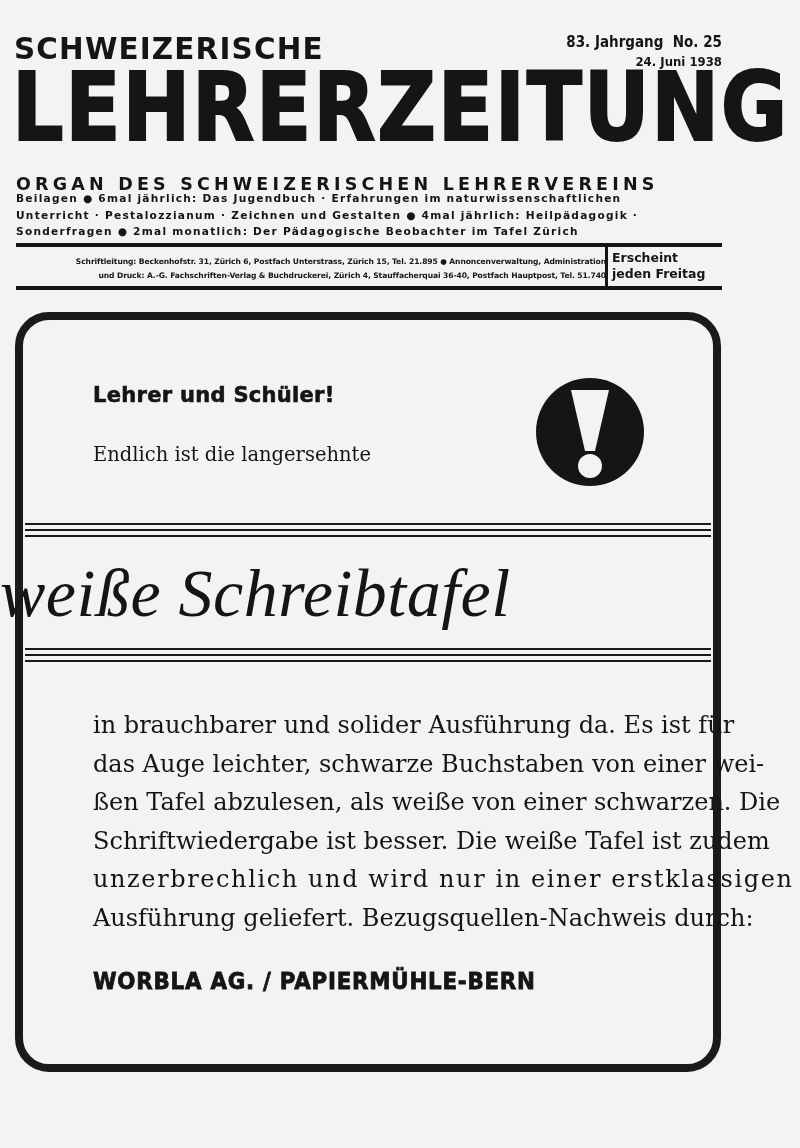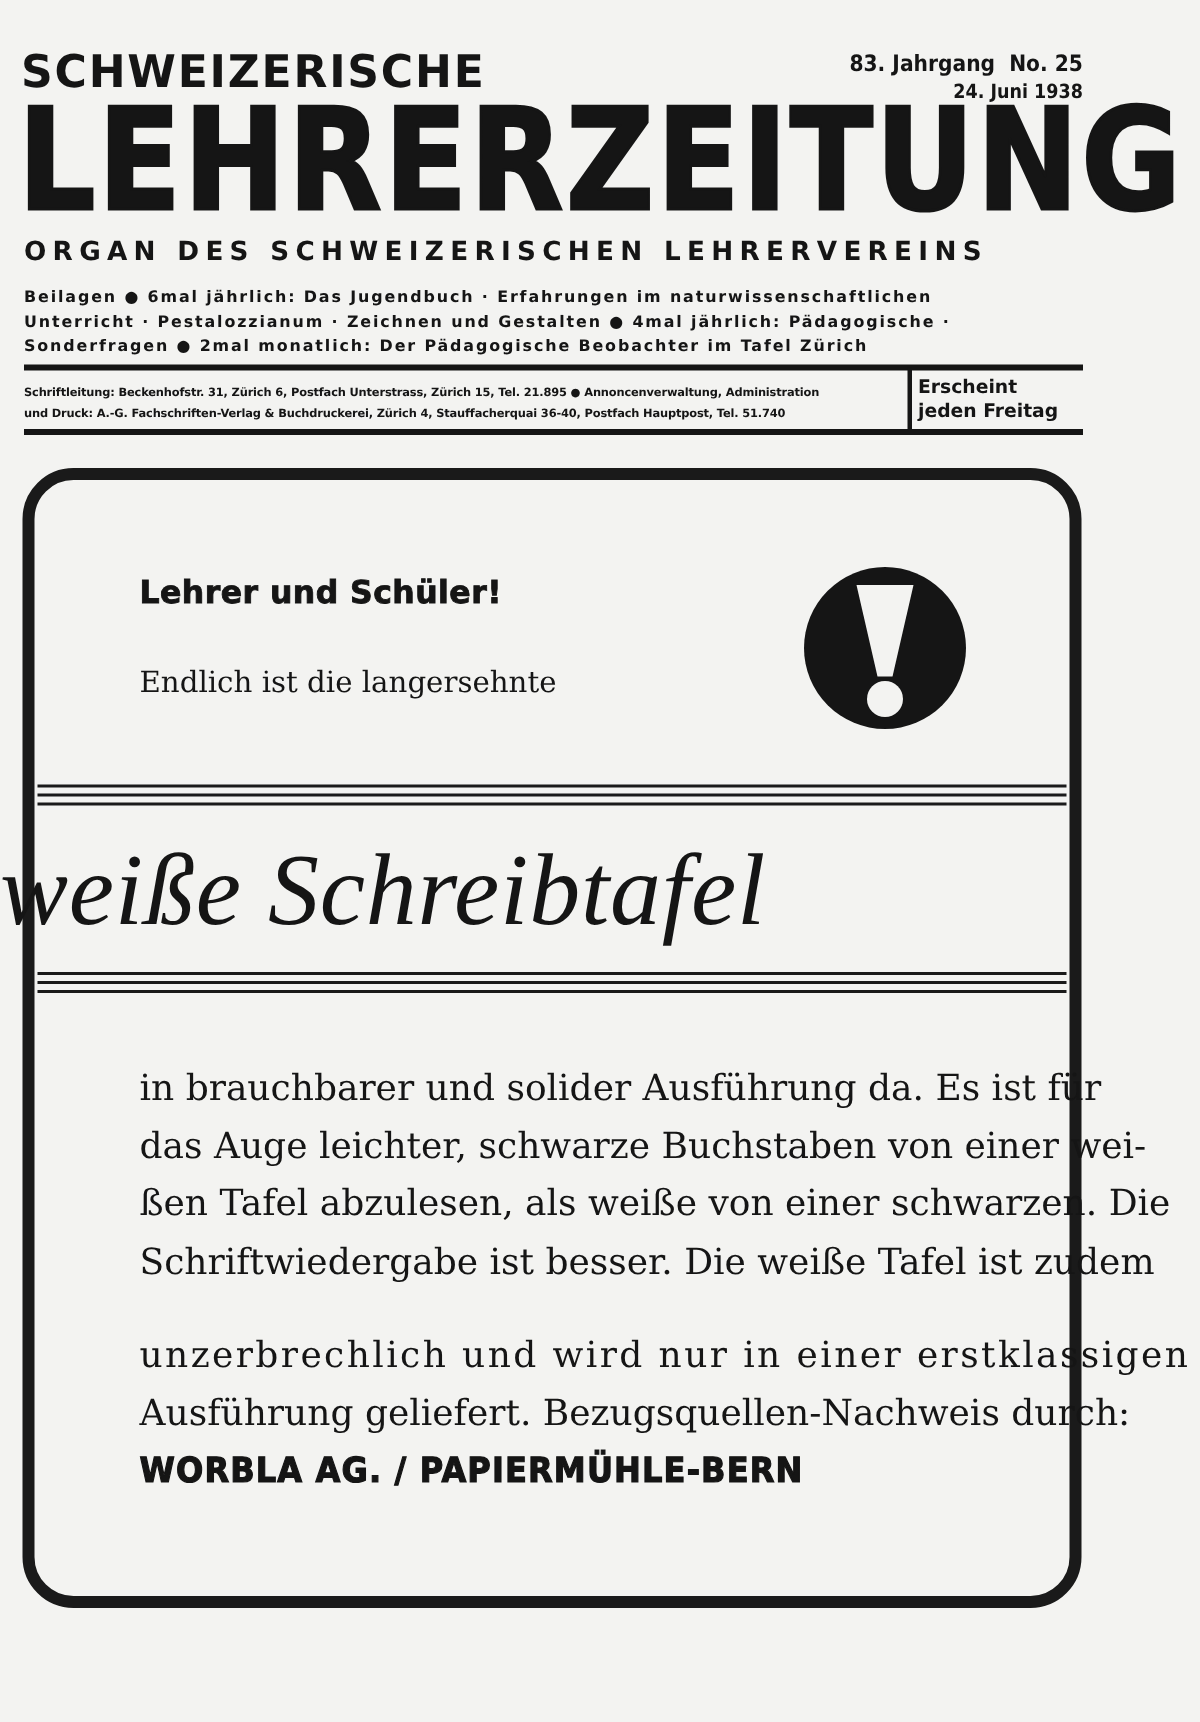--- a/index.html
+++ b/index.html
@@ -27,37 +27,38 @@
     -webkit-text-stroke: 2px #151515;
   }
   .issue {
     right: 78px; top: 33px; text-align: right;
     font-family: "DejaVu Sans", sans-serif; font-weight: bold;
     font-size: 15px; line-height: 19px;
     transform: scaleX(0.9); transform-origin: right;
   }
   .issue .date { font-size: 13px; }
   .organ {
-    left: 16px; top: 157px;
+    left: 16px; top: 173px;
     font-family: "DejaVu Sans", sans-serif; font-weight: bold;
     font-size: 17.5px; letter-spacing: 4.2px; line-height: 22px;
     white-space: nowrap;
   }
   .beilagen {
     left: 16px; top: 190px; width: 708px;
     font-family: "DejaVu Sans", sans-serif; font-weight: bold;
     font-size: 10.6px; letter-spacing: 1.25px; line-height: 16.5px;
     white-space: nowrap;
   }
   .rule { background: #151515; }
   .impressum {
     left: 16px; top: 255px; width: 590px;
     font-family: "DejaVu Sans", sans-serif; font-weight: bold;
     font-size: 7.6px; line-height: 14px; white-space: nowrap;
     letter-spacing: -0.1px;
+    text-align: right;
   }
   .vline { background: #151515; }
   .erscheint {
     left: 612px; top: 250px; width: 110px; 
     font-family: "DejaVu Sans", sans-serif; font-weight: bold;
     font-size: 12.5px; line-height: 16px;
   }
 
   
   .adbox {
@@ -84,21 +85,21 @@
     font-family: "Liberation Serif", "DejaVu Serif", serif;
     font-style: italic; font-size: 68px; line-height: 90px;
     letter-spacing: 0.5px;
   }
   .ad-body {
     left: 93px; top: 706px; width: 552px;
     font-family: "DejaVu Serif", serif; font-size: 24px;
     line-height: 38.5px;
   }
   .ad-body .ln { display: block; text-align: justify; text-align-last: justify; white-space: nowrap; }
-  .ad-body .ln.spaced { letter-spacing: 1.6px; margin-top: 24px; }
+  .ad-body .ln.spaced { letter-spacing: 1.6px; }
   .ad-footer {
     left: 93px; top: 968px; width: 550px;
     font-family: "DejaVu Sans", sans-serif; font-weight: 900;
     font-size: 23px; letter-spacing: 0.8px; white-space: nowrap;
     -webkit-text-stroke: 0.8px #151515;
     transform: scaleX(0.93); transform-origin: left;
   }
 </style>
 </head>
 <body>
@@ -106,21 +107,21 @@
 <div class="abs mast-top">SCHWEIZERISCHE</div>
 <div class="abs issue">
   <div style="white-space:pre">83. Jahrgang  No. 25</div>
   <div class="date">24. Juni 1938</div>
 </div>
 <div class="abs mast-main">LEHRERZEITUNG</div>
 <div class="abs organ">ORGAN DES SCHWEIZERISCHEN LEHRERVEREINS</div>
 
 <div class="abs beilagen">
   <div>Beilagen ● 6mal jährlich: Das Jugendbuch · Erfahrungen im naturwissenschaftlichen</div>
-  <div>Unterricht · Pestalozzianum · Zeichnen und Gestalten ● 4mal jährlich: Pädagogische ·</div>
+  <div>Unterricht · Pestalozzianum · Zeichnen und Gestalten ● 4mal jährlich: Heilpädagogik ·</div>
   <div>Sonderfragen ● 2mal monatlich: Der Pädagogische Beobachter im Tafel Zürich</div>
 </div>
 
 <div class="abs rule" style="left:16px; top:243px; width:706px; height:4px;"></div>
 <div class="abs impressum">
   <div>Schriftleitung: Beckenhofstr. 31, Zürich 6, Postfach Unterstrass, Zürich 15, Tel. 21.895 ● Annoncenverwaltung, Administration</div>
   <div>und Druck: A.-G. Fachschriften-Verlag &amp; Buchdruckerei, Zürich 4, Stauffacherquai 36-40, Postfach Hauptpost, Tel. 51.740</div>
 </div>
 <div class="abs vline" style="left:605px; top:245px; width:3px; height:43px;"></div>
 <div class="abs erscheint">

